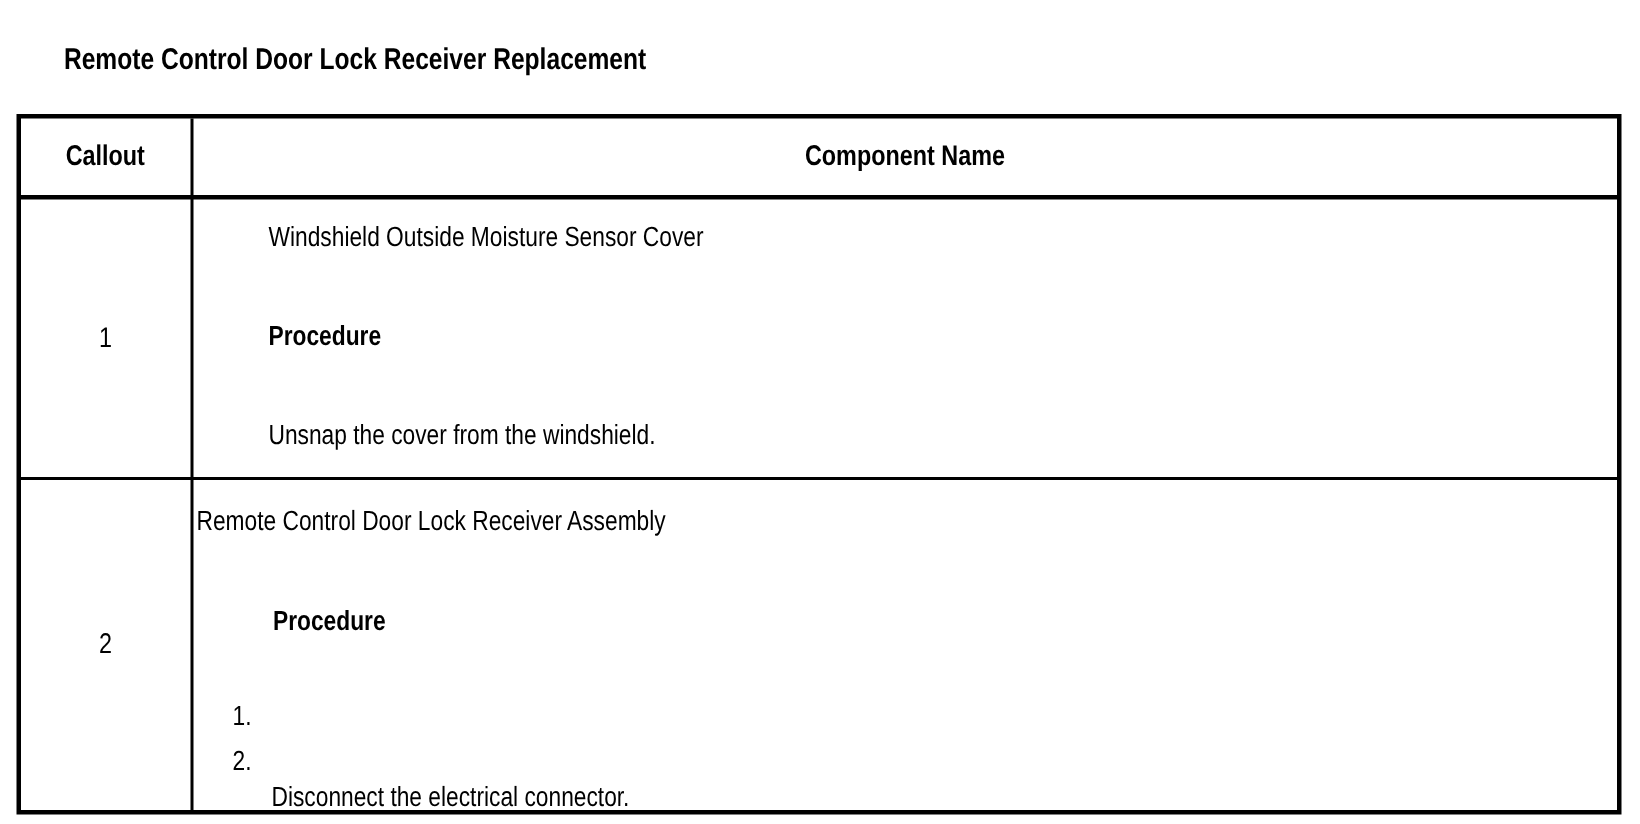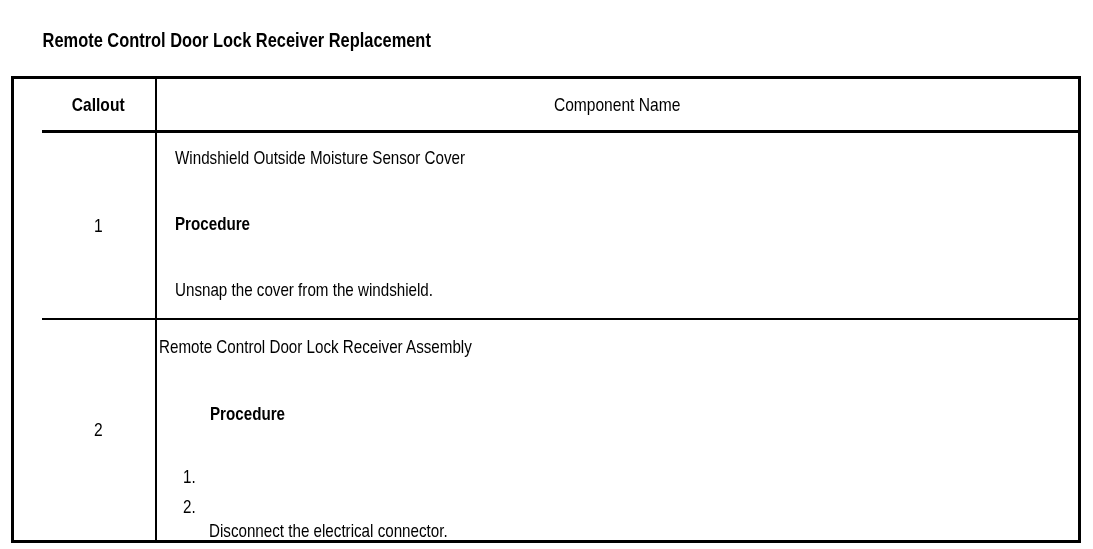--- a/index.html
+++ b/index.html
@@ -43,21 +43,20 @@
 
   #parts-table {
     position: absolute;
     left: 11px;
     top: 76px;
     width: 1070px;   
     height: 467px;   
     box-sizing: border-box;
     border: 3px solid #000000;
     background: #ffffff;
-    padding-left: 28px;
   }
 
   .table-inner {
     position: relative;
     width: 100%;
     height: 100%;
   }
 
   
   .col-divider {
@@ -104,21 +103,21 @@
   .header-component {
     position: absolute;
     left: 115px;
     top: 0;
     right: 0;
     height: 51px;
     display: flex;
     align-items: center;
     justify-content: center;
     font-size: 19px;
-    font-weight: normal;
+    font-weight: bold;
   }
 
   .callout-cell {
     position: absolute;
     left: 0;
     width: 113px;
     display: flex;
     align-items: center;
     justify-content: center;
     font-size: 19px;
@@ -126,21 +125,21 @@
   #callout-cell-1 { top: 54px;  height: 185px; }
   #callout-cell-2 { top: 241px; height: 220px; }
 
   .body-cell {
     position: absolute;
     left: 115px;
     right: 0;
     font-size: 18.5px;
     line-height: 1;
   }
-  #component-cell-1 { top: 54px;  height: 185px; }
+  #component-cell-1 { top: 54px;  height: 185px; margin-left: 32px; }
   #component-cell-2 { top: 241px; height: 220px; }
 
   .ln {
     position: absolute;
     white-space: nowrap;
   }
 
   
   #r1-name      { left: 18px; top: 16px; }
   #r1-procedure { left: 18px; top: 82px; font-weight: bold; }

